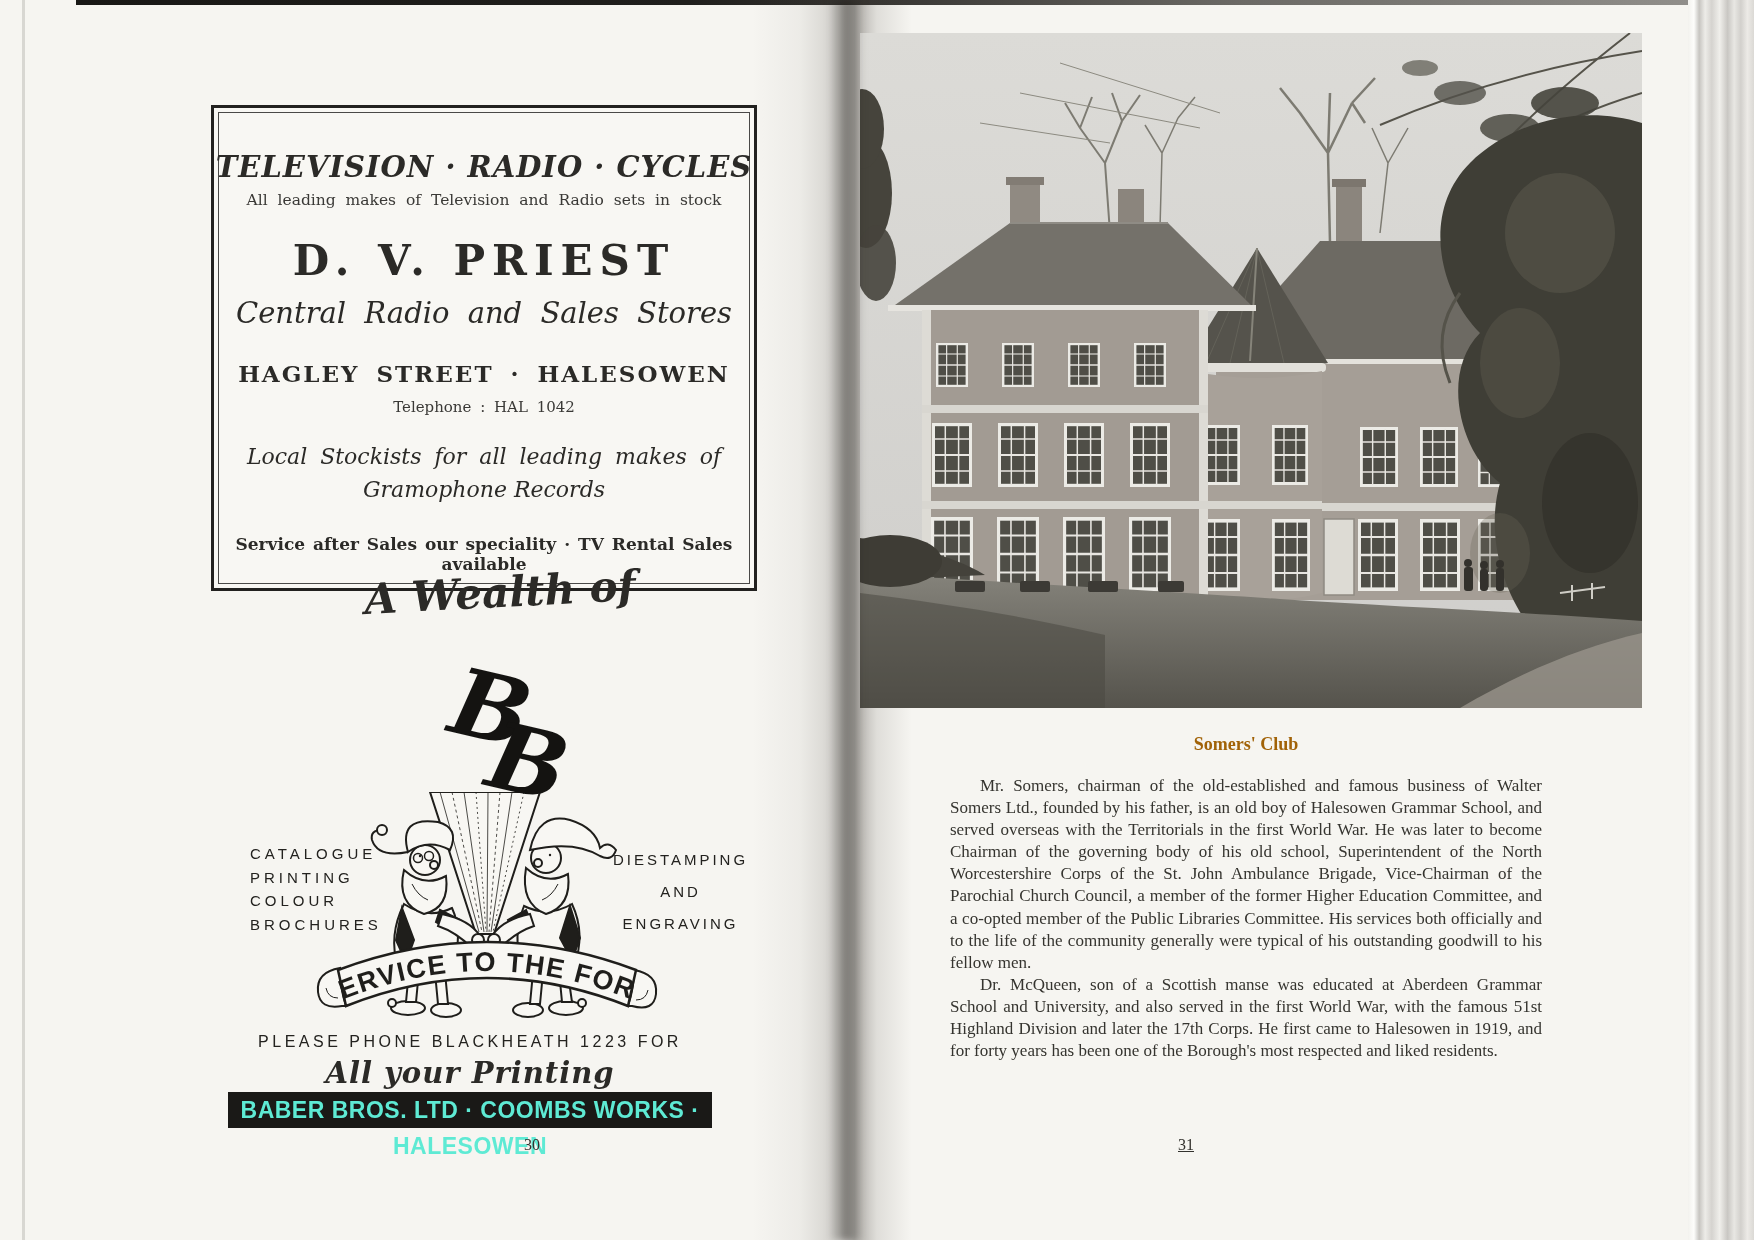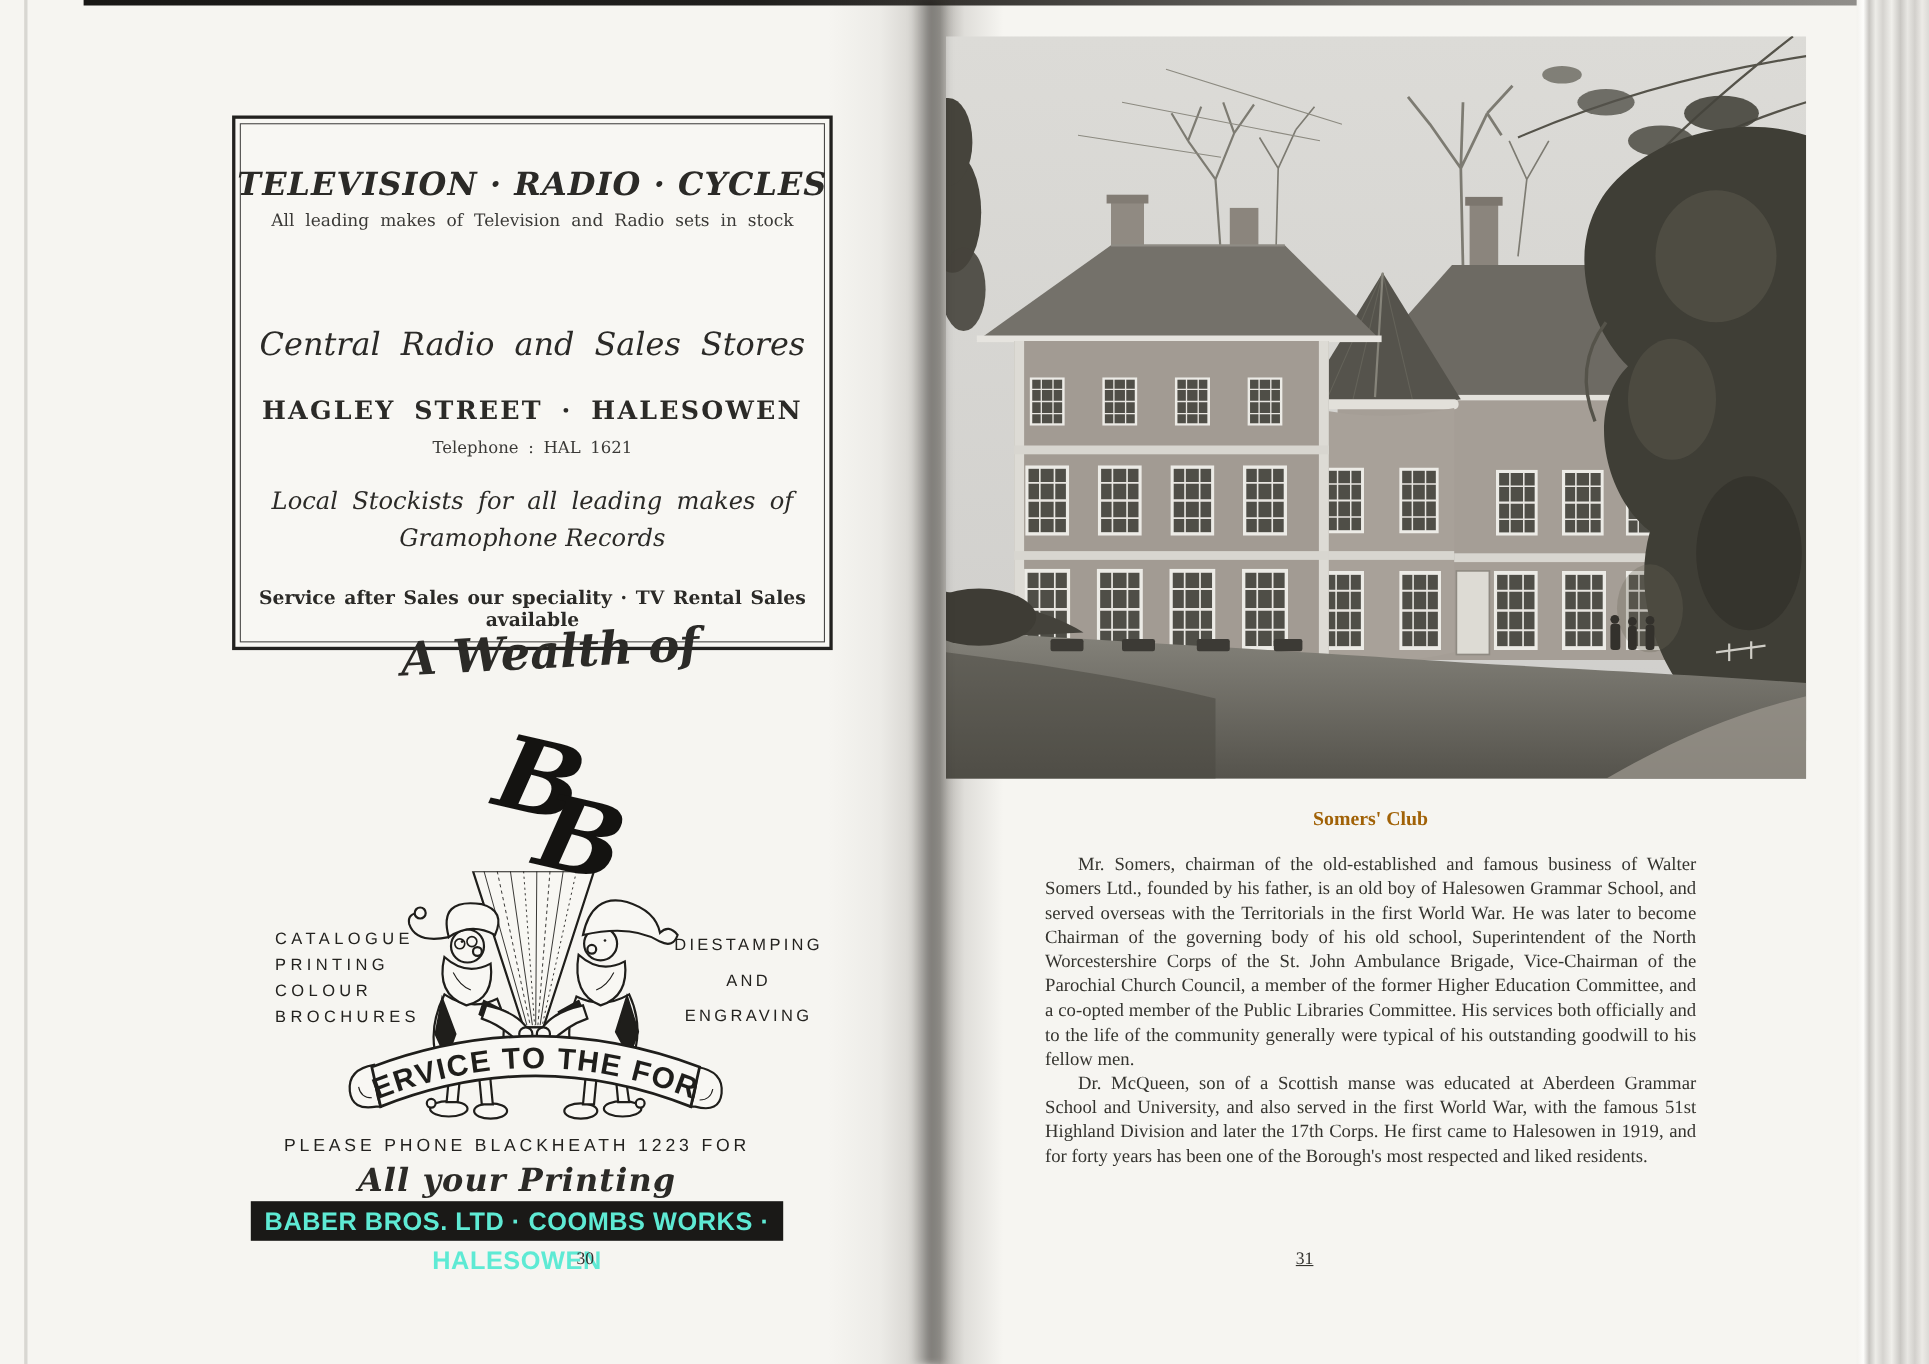--- a/index.html
+++ b/index.html
@@ -65,23 +65,24 @@
   <div class="abs top-edge"></div>
   <div class="abs left-edge-line"></div>
   <div class="abs gutter"></div>
   <div class="abs gutter-core"></div>
   <div class="abs page-edges"></div>
 
   <div class="abs ad-box">
     <div class="ad-box-inner"></div>
     <div class="abs center ad-header">TELEVISION · RADIO · CYCLES</div>
     <div class="abs center ad-subheader">All leading makes of Television and Radio sets in stock</div>
+    <div class="abs center ad-name">D. V. PRIEST</div>
     <div class="abs center ad-tagline">Central Radio and Sales Stores</div>
     <div class="abs center ad-address">HAGLEY STREET · HALESOWEN</div>
-    <div class="abs center ad-phone">Telephone : HAL 1621</div>
+    <div class="abs center ad-phone">Telephone : HAL 1042</div>
     <div class="abs center ad-stock1">Local Stockists for all leading makes of</div>
     <div class="abs center ad-stock2">Gramophone Records</div>
     <div class="abs center ad-footer">Service after Sales our speciality · TV Rental Sales available</div>
   </div>
 
   <div class="abs center script-top">A Wealth of</div>
   <span class="abs logo-b" style="left:452px;top:662px;transform:rotate(13deg);">B</span>
   <span class="abs logo-b" style="left:489px;top:716px;transform:rotate(13deg);">B</span>
 
   <div class="abs svc-left">

